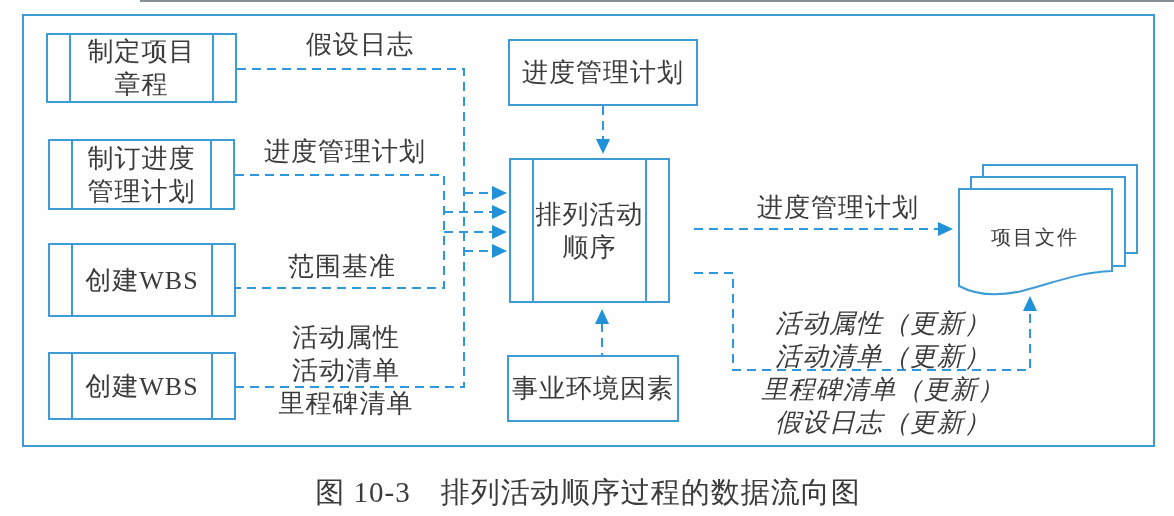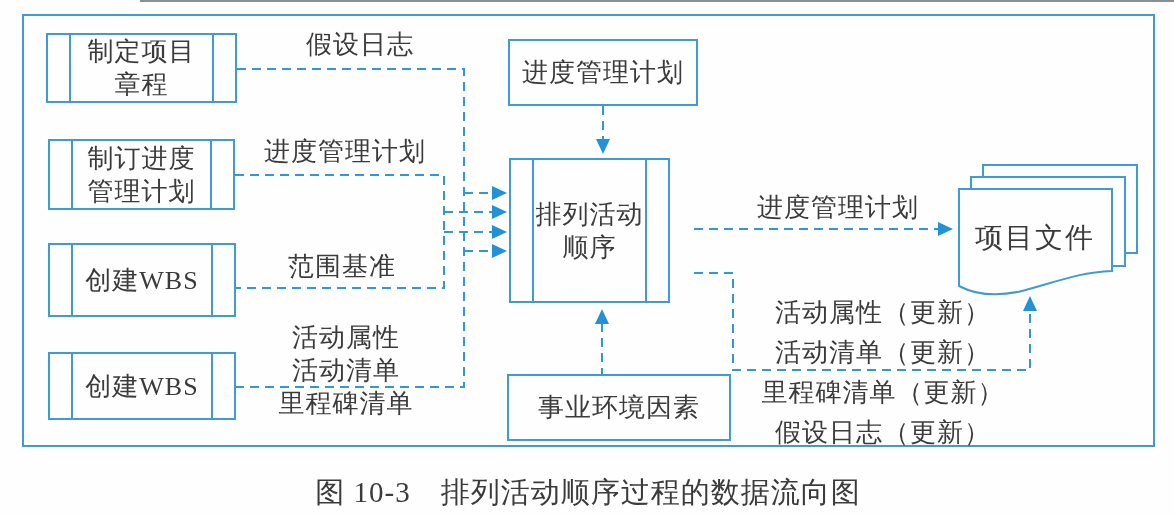--- a/index.html
+++ b/index.html
@@ -22,22 +22,22 @@
     font-size:26px;line-height:33px;letter-spacing:1px;white-space:pre-line;
   }
   .bar{position:absolute;top:0;bottom:0;width:2px;background:#3f9bd6;}
   .bar.l{left:21px}
   .bar.r{right:21px}
   .flabel{
     position:absolute;transform:translate(-50%,-50%);
     font-size:26px;line-height:33px;letter-spacing:1px;
     white-space:pre-line;text-align:center;
   }
-  .flabel.updates{line-height:40px;}
-  .doc-label{font-size:28px;letter-spacing:2px;}
+  .flabel.updates{line-height:33px;font-style:italic;}
+  .doc-label{font-size:20px;letter-spacing:2px;}
   .caption{
     position:absolute;transform:translate(-50%,-50%);
     font-size:29px;letter-spacing:1px;white-space:pre;color:#3b3b3b;
   }
 </style>
 </head>
 <body>
 
 <div class="canvas">
 
@@ -100,21 +100,21 @@
     <span class="bar l"></span>
     <span class="bar r"></span>
     <span>排列活动
 顺序</span>
   </div>
 
   <div class="box" style="left:508px;top:39px;width:190px;height:67px">
     <span>进度管理计划</span>
   </div>
 
-  <div class="box" style="left:507px;top:374px;width:224px;height:67px">
+  <div class="box" style="left:507px;top:355px;width:172px;height:67px">
     <span>事业环境因素</span>
   </div>
 
   <div class="flabel doc-label" style="left:1035px;top:237px">项目文件</div>
 
   <div class="flabel" style="left:360px;top:44px">假设日志</div>
 
   <div class="flabel" style="left:345px;top:151px">进度管理计划</div>
 
   <div class="flabel" style="left:346px;top:370px">活动属性

